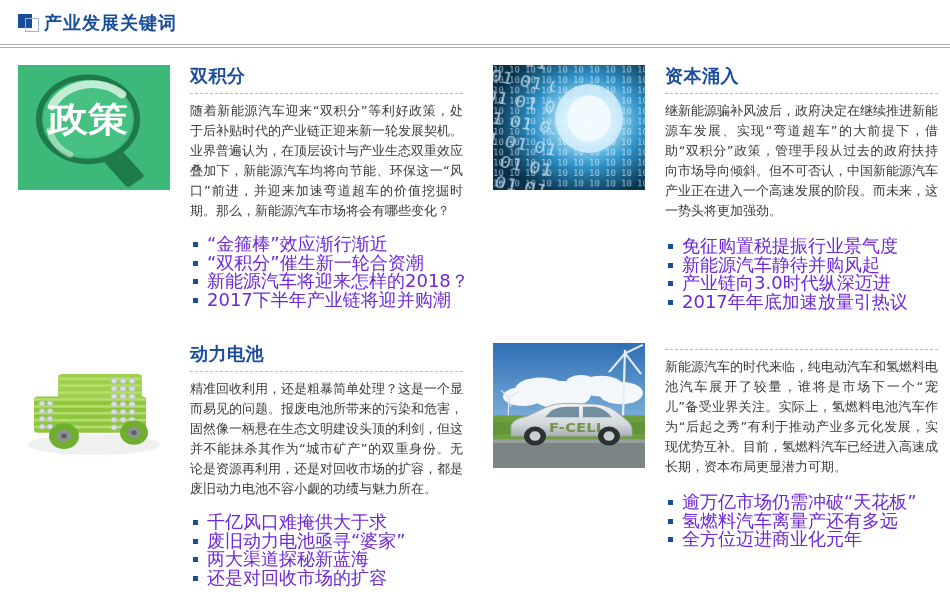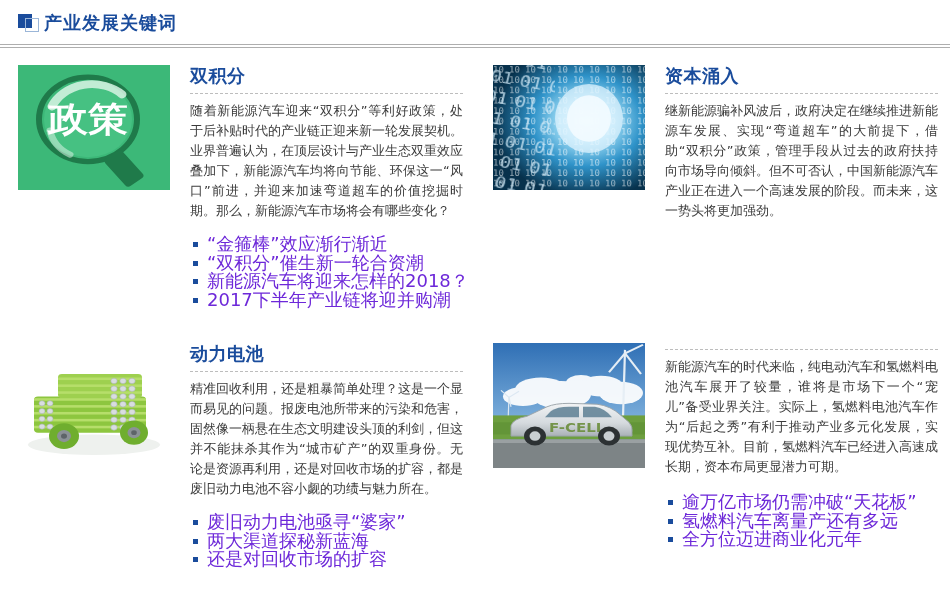--- a/index.html
+++ b/index.html
@@ -226,20 +226,28 @@
           <rect x="0" y="0" width="152" height="145" fill="url(#bits)"></rect>
           <rect x="0" y="0" width="62" height="145" fill="url(#bitsBig)" opacity="0.9"></rect>
           <ellipse cx="96" cy="62" rx="34" ry="40" fill="#dff3fd" opacity="0.75"></ellipse>
           <ellipse cx="96" cy="62" rx="22" ry="27" fill="#f4fbff" opacity="0.85"></ellipse>
         </svg>
       </div>
       <div class="card-body">
         <h3 class="card-title">资本涌入</h3>
         <div class="card-dash"></div>
         <p class="card-desc">继新能源骗补风波后，政府决定在继续推进新能源车发展、实现“弯道超车”的大前提下，借助“双积分”政策，管理手段从过去的政府扶持向市场导向倾斜。但不可否认，中国新能源汽车产业正在进入一个高速发展的阶段。而未来，这一势头将更加强劲。</p>
+        <div class="links-wrap links-right">
+          <ul class="card-links">
+            <li>免征购置税提振行业景气度</li>
+            <li>新能源汽车静待并购风起</li>
+            <li>产业链向3.0时代纵深迈进</li>
+            <li>2017年年底加速放量引热议</li>
+          </ul>
+        </div>
       </div>
     </div>
 
   </div>
 
   <div class="card-row">
 
     <div class="card card-left">
       <div class="card-thumb">
         <svg class="thumb-svg" viewBox="0 0 152 145" preserveAspectRatio="none" aria-hidden="true">
@@ -303,20 +311,21 @@
             <circle cx="116" cy="104" r="2.8" fill="#5d6468"></circle>
           </g>
         </svg>
       </div>
       <div class="card-body">
         <h3 class="card-title">动力电池</h3>
         <div class="card-dash"></div>
         <p class="card-desc">精准回收利用，还是粗暴简单处理？这是一个显而易见的问题。报废电池所带来的污染和危害，固然像一柄悬在生态文明建设头顶的利剑，但这并不能抹杀其作为“城市矿产”的双重身份。无论是资源再利用，还是对回收市场的扩容，都是废旧动力电池不容小觑的功绩与魅力所在。</p>
         <div class="links-wrap links-left">
           <ul class="card-links">
+            <li>千亿风口难掩供大于求</li>
             <li>废旧动力电池亟寻“婆家”</li>
             <li>两大渠道探秘新蓝海</li>
             <li>还是对回收市场的扩容</li>
           </ul>
         </div>
       </div>
     </div>
 
     <div class="card card-right">
       <div class="card-thumb">

